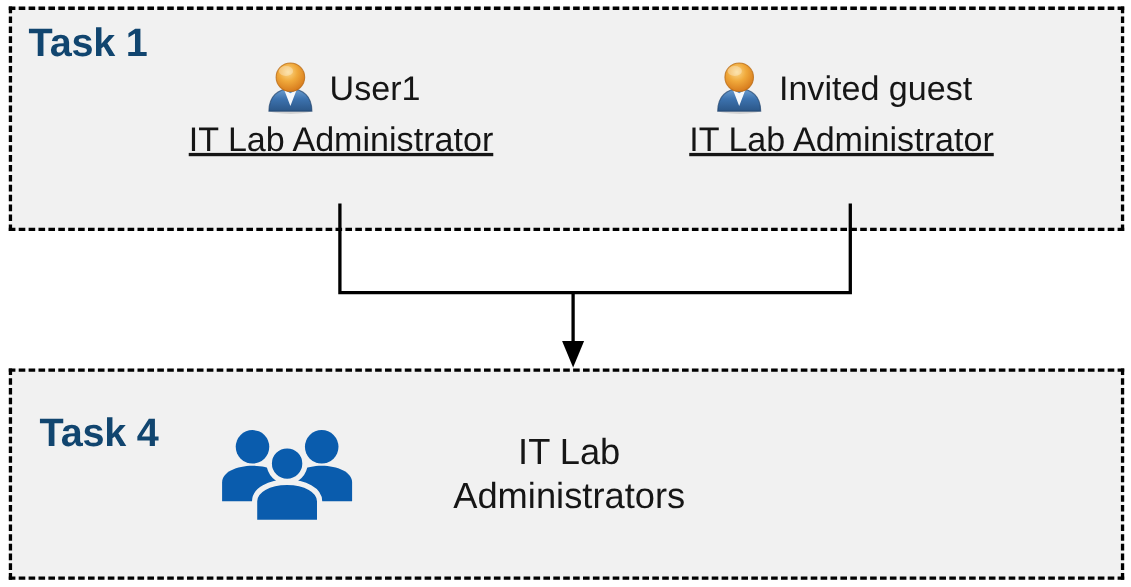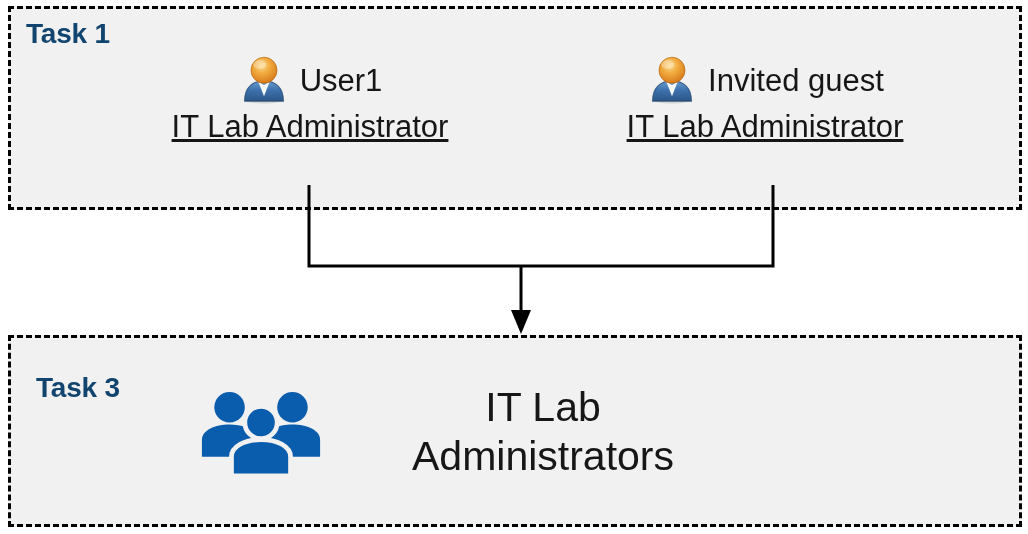--- a/index.html
+++ b/index.html
@@ -28,21 +28,21 @@
     border: 3px dashed #000000;
   }
   #task1-box { left: 8px;  top: 6px;   width: 1014px; height: 204px; }
   #task2-box { left: 8px;  top: 335px; width: 1014px; height: 192px; }
 
   
   .task-label {
     position: absolute;
     color: #11456F;
     font-weight: bold;
-    font-size: 28px;
+    font-size: 36px;
     letter-spacing: -0.2px;
     white-space: nowrap;
   }
   #task1-label { left: 26px; top: 18px; }
   #task2-label { left: 36px; top: 372px; }
 
   
   .person-block {
     position: absolute;
     text-align: center;
@@ -82,21 +82,21 @@
     left: 200px;
     top: 383px;
     width: 620px;
     display: flex;
     align-items: center;
     justify-content: flex-start;
     gap: 90px;
   }
   .group-icon { display: block; width: 122px; height: 96px; flex: 0 0 auto; }
   .group-label {
-    font-size: 41px;
+    font-size: 33px;
     line-height: 1.2;
     color: #161616;
     text-align: center;
     white-space: pre-line;
   }
 
   
   #connector {
     position: absolute;
     left: 0; top: 0;
@@ -173,21 +173,21 @@
   <svg id="connector" viewBox="0 0 1028 534">
     <g stroke="#000000" stroke-width="3" fill="none">
       <path d="M309 185 L309 266 L773 266 L773 185"></path>
       <path d="M521 266 L521 318"></path>
     </g>
     <polygon points="521,334 511,310 531,310" fill="#000000"></polygon>
   </svg>
 
   <div id="task2-box" class="task-box"></div>
 
-  <div id="task2-label" class="task-label">Task 3</div>
+  <div id="task2-label" class="task-label">Task 4</div>
 
   <div id="group-block">
     <svg class="group-icon" viewBox="0 0 128 100">
       <g fill="#0A5CAD">
 
         <circle cx="31" cy="24" r="16"></circle>
         <path d="M2 76 L2 58 C2 48 16 42 31 42 C46 42 60 48 60 58 L60 76 Z"></path>
 
         <circle cx="97" cy="24" r="16"></circle>
         <path d="M68 76 L68 58 C68 48 82 42 97 42 C112 42 126 48 126 58 L126 76 Z"></path>

